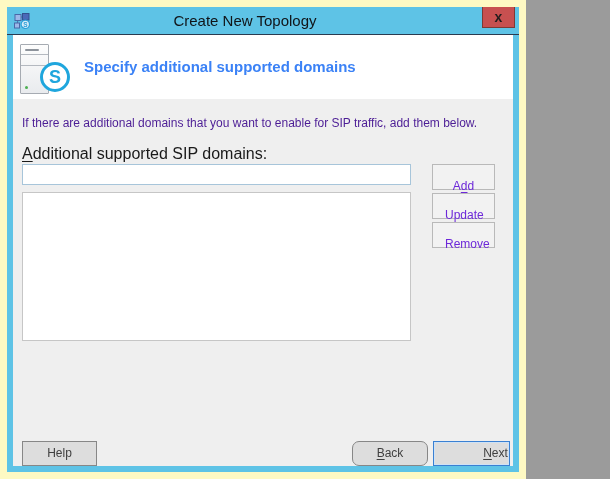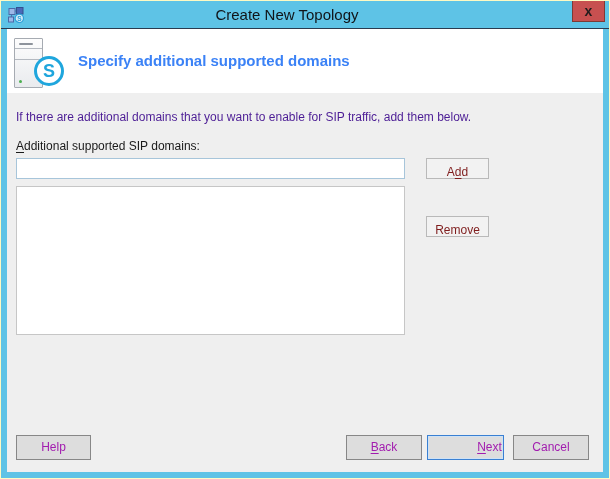--- a/index.html
+++ b/index.html
@@ -1,20 +1,20 @@
 <!DOCTYPE html>
 <html><head>
 <meta charset="utf-8">
 <style>
   html,body{margin:0;padding:0;background:#9b9b9b;}
   *{box-sizing:border-box;font-family:"Liberation Sans",sans-serif;}
 
   .window{
-    position:relative;width:610px;height:479px;
-    background:#5ec3e6;border:1px solid #fef9c3;overflow:hidden;
+    position:relative;width:526px;height:479px;
+    background:#5ec3e6;border:7px solid #fef9c3;overflow:hidden;
     cursor:default;user-select:none;
   }
 
   
   .titlebar{
     position:absolute;top:0;left:0;right:0;height:28px;
     border-bottom:1px solid #2a3b50;background:#5ec3e6;
   }
   .app-icon{position:absolute;left:7px;top:6px;width:16px;height:16px;}
   .win-title{
@@ -51,51 +51,51 @@
     background:#ffffff;border:3px solid #1fa6dd;
     color:#1fa6dd;font-weight:bold;font-size:18px;line-height:24px;text-align:center;
   }
   .page-title{
     position:absolute;left:71px;top:0;height:64px;line-height:64px;
     font-size:15px;font-weight:bold;color:#3b82f6;margin:0;
   }
 
   
   .instruction{position:absolute;left:9px;top:81px;margin:0;font-size:12px;color:#4c1d95;}
-  .sip-label{position:absolute;left:9px;top:110px;font-size:12px;color:#1a1a1a;}
+  .sip-label{position:absolute;left:9px;top:110px;font-size:16px;color:#1a1a1a;}
   .ak{text-decoration:underline;text-underline-offset:2px;}
 
   
   .sip-input{
     position:absolute;left:9px;top:129px;width:389px;height:21px;
     border:1px solid #a7c5da;background:#ffffff;font-size:12px;padding:0 4px;outline:none;
   }
   .listbox{
     position:absolute;left:9px;top:157px;width:389px;height:149px;
     border:1px solid #c6c6c6;background:#ffffff;overflow:auto;
   }
 
   
   .side-btn{
     position:absolute;left:419px;width:63px;height:21px;
-    background:#f2f2f2;border:1px solid #b9b9b9;color:#7f1d1d;
-    font-size:12px;text-align:center;line-height:19px;padding:4px;
+    background:#f2f2f2;border:1px solid #b9b9b9;color:#6d28d9;
+    font-size:12px;text-align:center;line-height:19px;padding:12px;
   }
   .side-btn.add{top:129px;}
   .side-btn.update{top:158px;}
   .side-btn.remove{top:187px;text-align:center;}
 
   
   .ftr-btn{
     position:absolute;top:406px;height:25px;
-    background:#dddddd;border:1px solid #878787;color:#a21caf;
+    background:#dddddd;border:1px solid #878787;color:#404040;
     font-size:12px;text-align:center;line-height:23px;padding:0;
   }
   .ftr-btn.help{left:9px;width:75px;}
-  .ftr-btn.back{left:339px;width:76px;}
+  .ftr-btn.back{left:339px;width:76px;border-radius:7px;}
   .ftr-btn.next{
     left:420px;width:77px;border:1px solid #3a80d2;
     box-shadow:inset 0 0 0 1px #cfe2f5;
     padding-left:48px;
   }
   .ftr-btn.cancel{left:506px;width:76px;}
 </style>
 </head>
 <body>
 
@@ -130,20 +130,21 @@
       </div>
       <h1 class="page-title">Specify additional supported domains</h1>
     </div>
 
     <p class="instruction">If there are additional domains that you want to enable for SIP traffic, add them below.</p>
     <label class="sip-label"><span class="ak">A</span><span>dditional supported SIP domains:</span></label>
 
     <input class="sip-input" type="text" placeholder="" style="">
 
     <button class="side-btn add" disabled=""><span>A</span><span class="ak">d</span><span>d</span></button>
+    <button class="side-btn update" disabled="">Update</button>
     <button class="side-btn remove" disabled="">Remove</button>
 
     <div class="listbox"></div>
 
     <button class="ftr-btn help">Help</button>
     <button class="ftr-btn back"><span class="ak">B</span><span>ack</span></button>
     <button class="ftr-btn next"><span class="ak">N</span><span>ext</span></button>
     <button class="ftr-btn cancel">Cancel</button>
   </div>
 </div>

